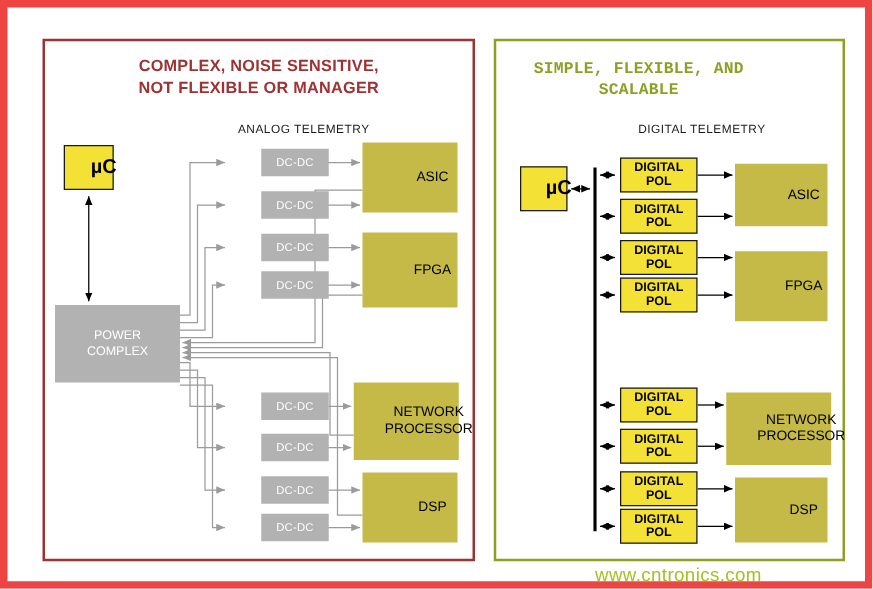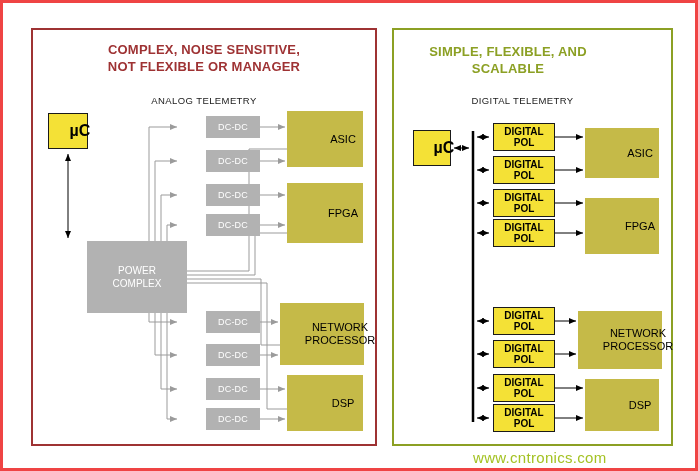--- a/index.html
+++ b/index.html
@@ -1,29 +1,29 @@
 <!DOCTYPE html>
 <html><head>
 <meta charset="utf-8">
 <style>
   html,body{margin:0;padding:0;background:#fff;}
   .canvas{
     position:relative;width:698px;height:471px;background:#ffffff;
-    border:3px solid #ef4444;box-sizing:border-box;overflow:hidden;
+    border:6px solid #ef4444;box-sizing:border-box;overflow:hidden;
     font-family:"Liberation Sans", sans-serif;
   }
   .wires{position:absolute;left:0;top:0;width:698px;height:471px;pointer-events:none;}
   .panel{position:absolute;box-sizing:border-box;background:transparent;}
   .panel.left{left:28px;top:25px;width:346px;height:418px;border:2px solid #9e3233;}
   .panel.right{left:389px;top:25px;width:281px;height:418px;border:2px solid #8ca024;}
   .label{position:absolute;text-align:center;}
   .ptitle{font-weight:bold;font-size:13px;line-height:17px;letter-spacing:0.2px;}
   .ptitle.red{color:#9e3233;}
   .ptitle.green{color:#8ca024;}
-  .subtitle{font-size:9.5px;color:#1a1a1a;letter-spacing:0.4px;}
+  .subtitle{font-size:9.5px;color:#1a1a1a;letter-spacing:0.4px;padding-left:36px;}
   .box{
     position:absolute;box-sizing:border-box;display:flex;flex-direction:column;
     align-items:center;justify-content:center;text-align:center;
   }
   .yellow{background:#f4e136;border:1.5px solid #1a1a1a;color:#000;font-weight:bold;}
   .gray{background:#b2b2b2;color:#ffffff;border:none;}
   .olive{background:#c5ba48;color:#000;border:none;padding-left:36px;}
   .uc{font-size:16px;padding-left:24px;}
   .dcdc{font-size:9px;letter-spacing:0.2px;margin-left:27px;}
   .pm{font-size:10px;line-height:13px;}
@@ -113,26 +113,26 @@
 
   <div class="panel left"></div>
   <div class="panel right"></div>
 
   <div class="label ptitle red" style="left:28px;top:38px;width:346px;">
     <span>COMPLEX, NOISE SENSITIVE,</span>
     <span>NOT FLEXIBLE OR MANAGER</span>
   </div>
   <div class="label subtitle" style="left:28px;top:92px;width:346px;">ANALOG TELEMETRY</div>
 
-  <div class="label ptitle green" style="left:389px;top:40px;width:232px;">SIMPLE, FLEXIBLE, AND SCALABLE</div>
+  <div class="label ptitle green" style="left:389px;top:40px;width:232px;font-family:Liberation Mono, monospace;">SIMPLE, FLEXIBLE, AND SCALABLE</div>
   <div class="label subtitle" style="left:389px;top:92px;width:261px;">DIGITAL TELEMETRY</div>
 
   <div class="box yellow uc" style="left:45px;top:110px;width:40px;height:36px;">µC</div>
 
-  <div class="box gray pm" style="left:38px;top:238px;width:100px;height:72px;margin-left:46px;">
+  <div class="box gray pm" style="left:38px;top:238px;width:100px;height:62px;">
     <span>POWER</span>
     <span>COMPLEX</span>
   </div>
 
   <div class="box gray dcdc" style="left:176px;top:113px;width:54px;height:22px;">DC-DC</div>
   <div class="box gray dcdc" style="left:176px;top:147px;width:54px;height:22px;">DC-DC</div>
   <div class="box gray dcdc" style="left:176px;top:181px;width:54px;height:22px;">DC-DC</div>
   <div class="box gray dcdc" style="left:176px;top:211px;width:54px;height:22px;">DC-DC</div>
   <div class="box gray dcdc" style="left:176px;top:308px;width:54px;height:22px;">DC-DC</div>
   <div class="box gray dcdc" style="left:176px;top:341px;width:54px;height:22px;">DC-DC</div>

